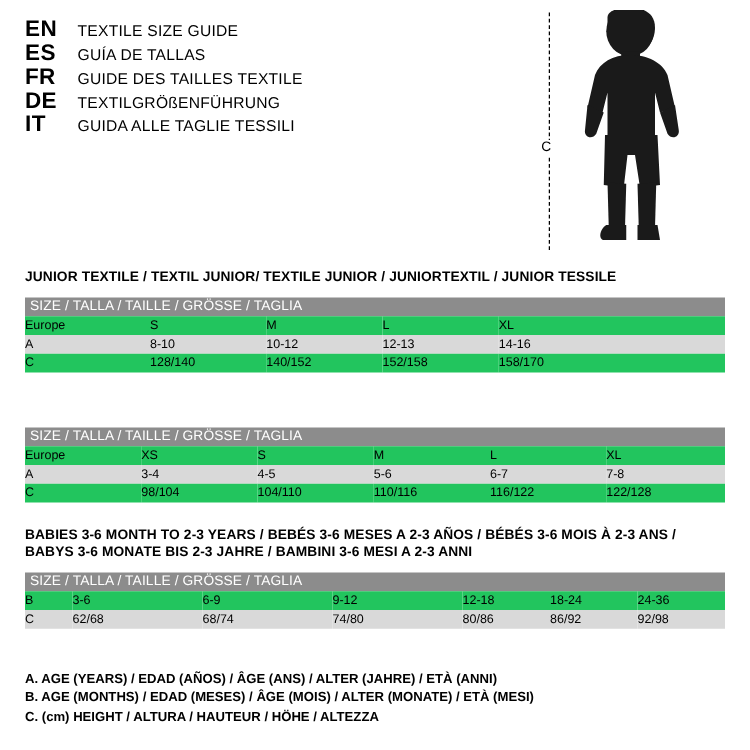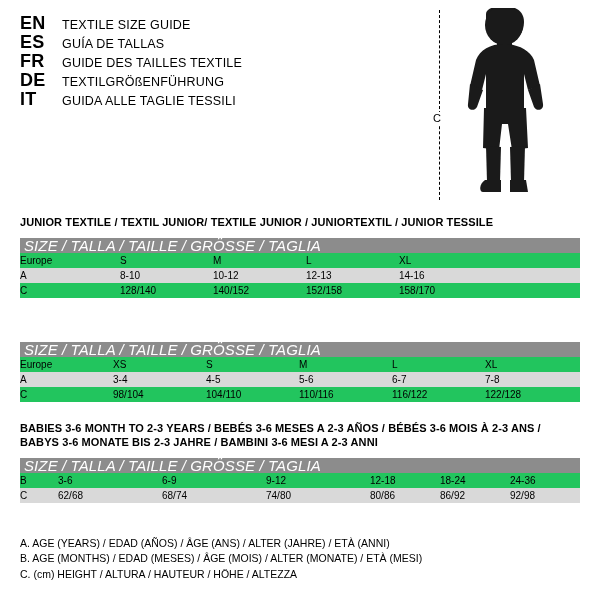--- a/index.html
+++ b/index.html
@@ -99,25 +99,24 @@
   table.size-table td {
     padding: 0;
     height: 15px;
     vertical-align: middle;
     line-height: 15px;
     white-space: nowrap;
   }
   .hdr-band td {
     background: #8c8c8c;
     color: #ffffff;
-    font-size: 15px;
+    font-size: 11px;
     font-weight: normal;
     letter-spacing: 0.1px;
     height: 15px;
-    font-style: italic;
   }
   .hdr-band td.first {
     padding-left: 4px;
   }
   .row-grey td {
     background: #d9d9d9;
   }
   .row-white td {
     background: #22c55e;
   }
@@ -128,20 +127,21 @@
   
   .legend {
     position: absolute;
     left: 20px;
     bottom: 18px;
     font-size: 10.5px;
     line-height: 15.5px;
   }
   .legend div {
     white-space: nowrap;
+    font-weight: bold;
   }
 </style>
 </head>
 <body>
 
 <div class="page">
 
   <div class="header">
     <div class="lang-row">
       <span class="lang-code">EN</span>

